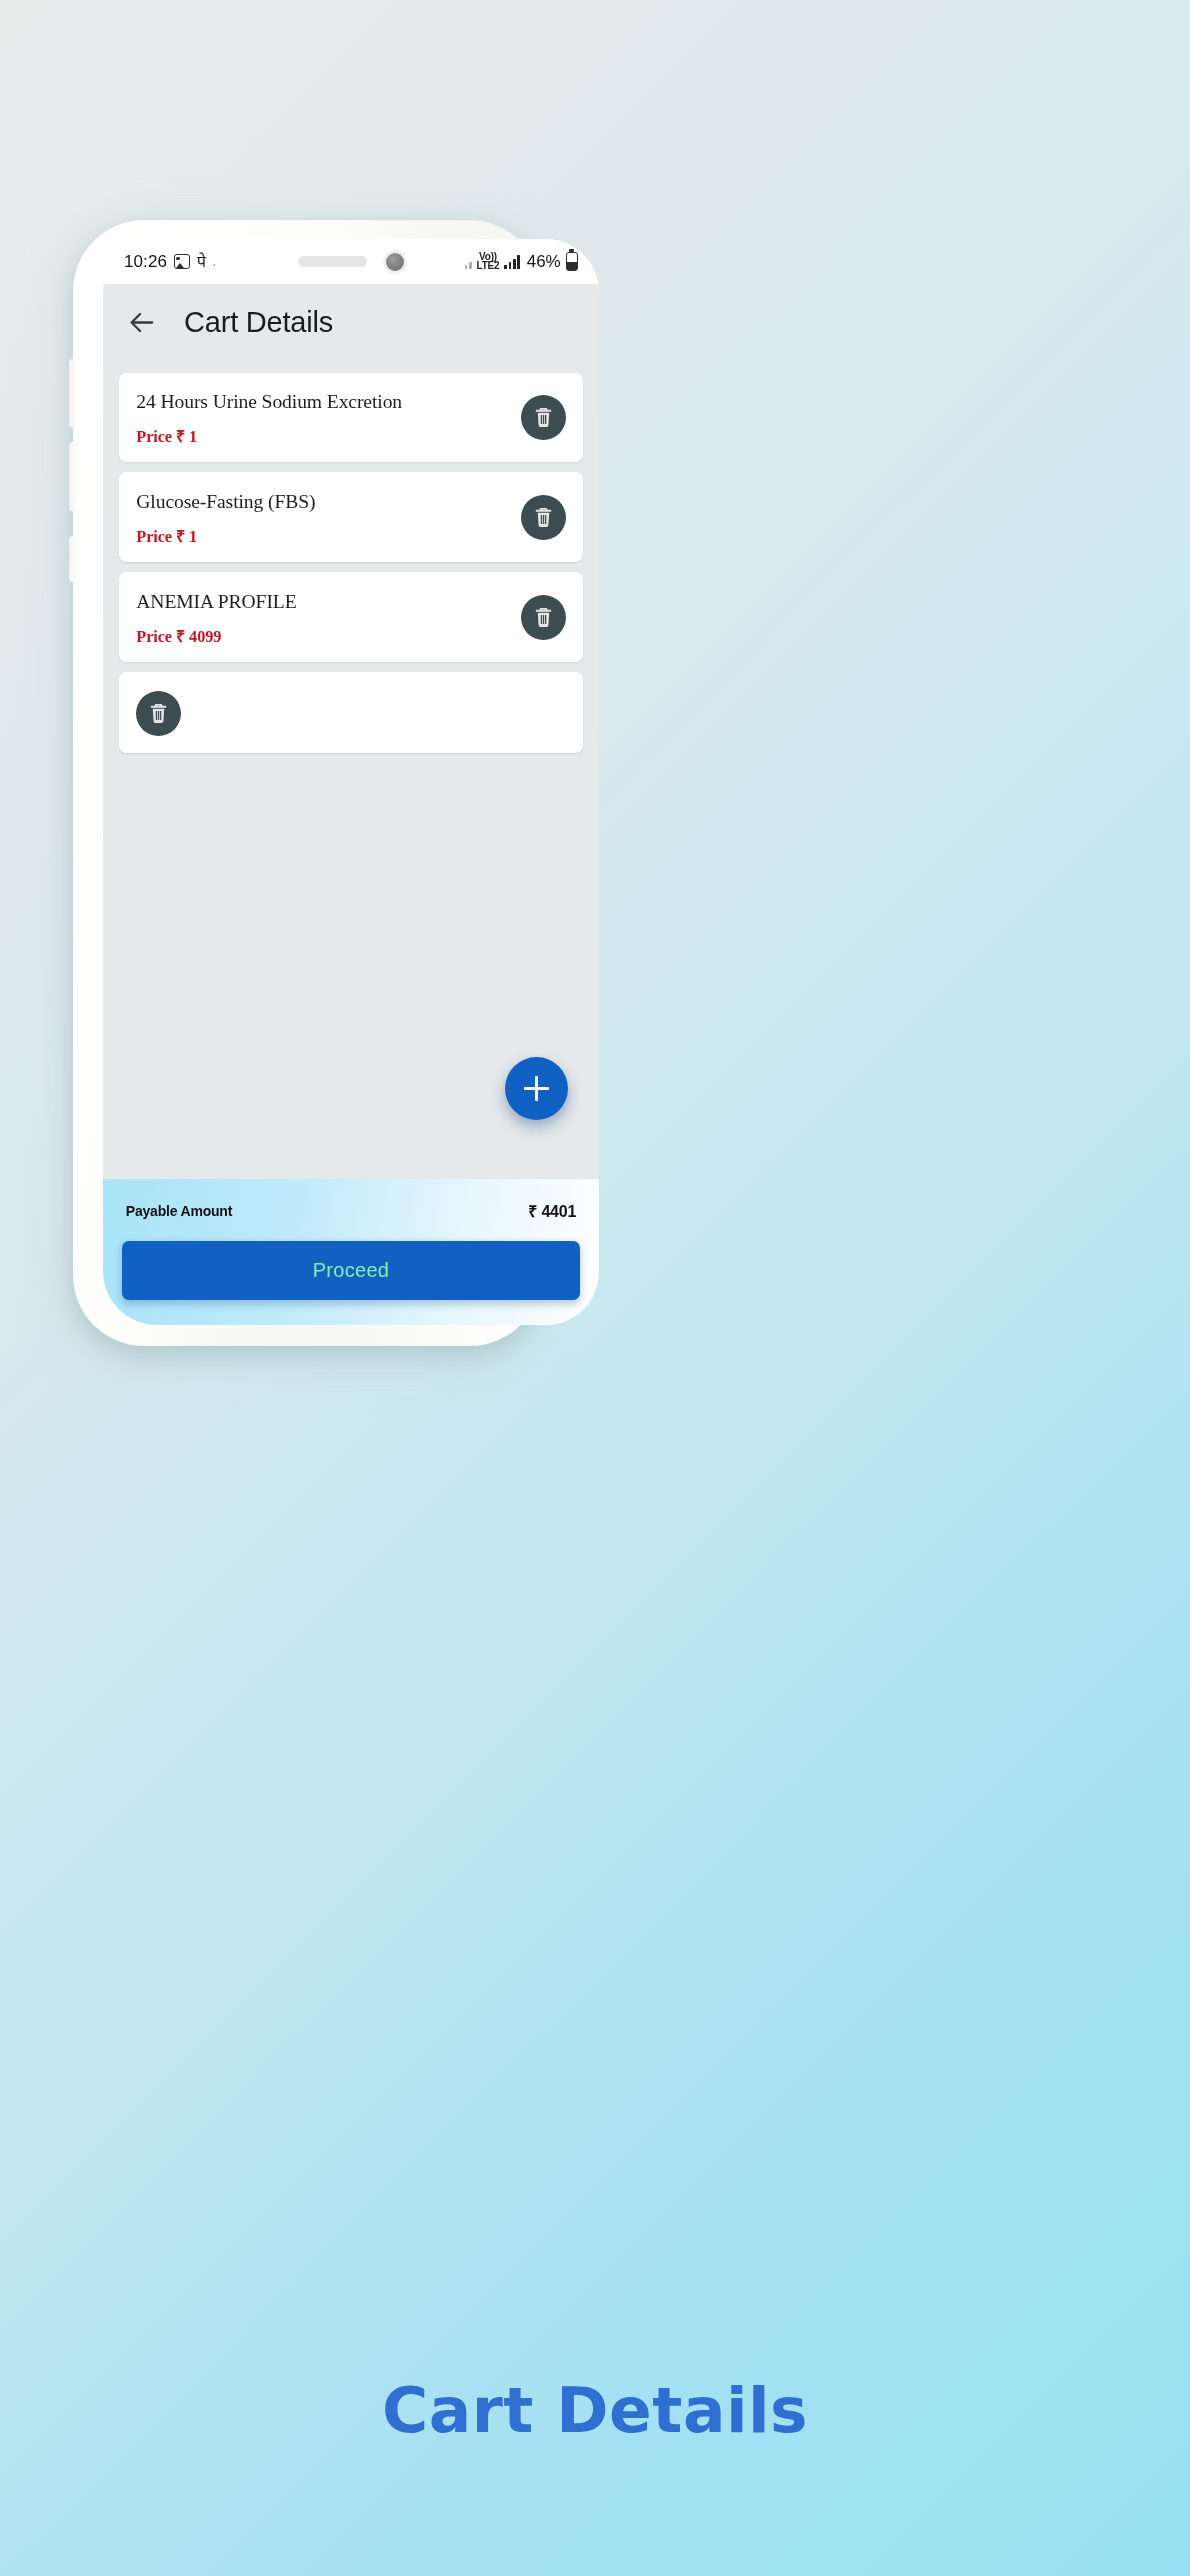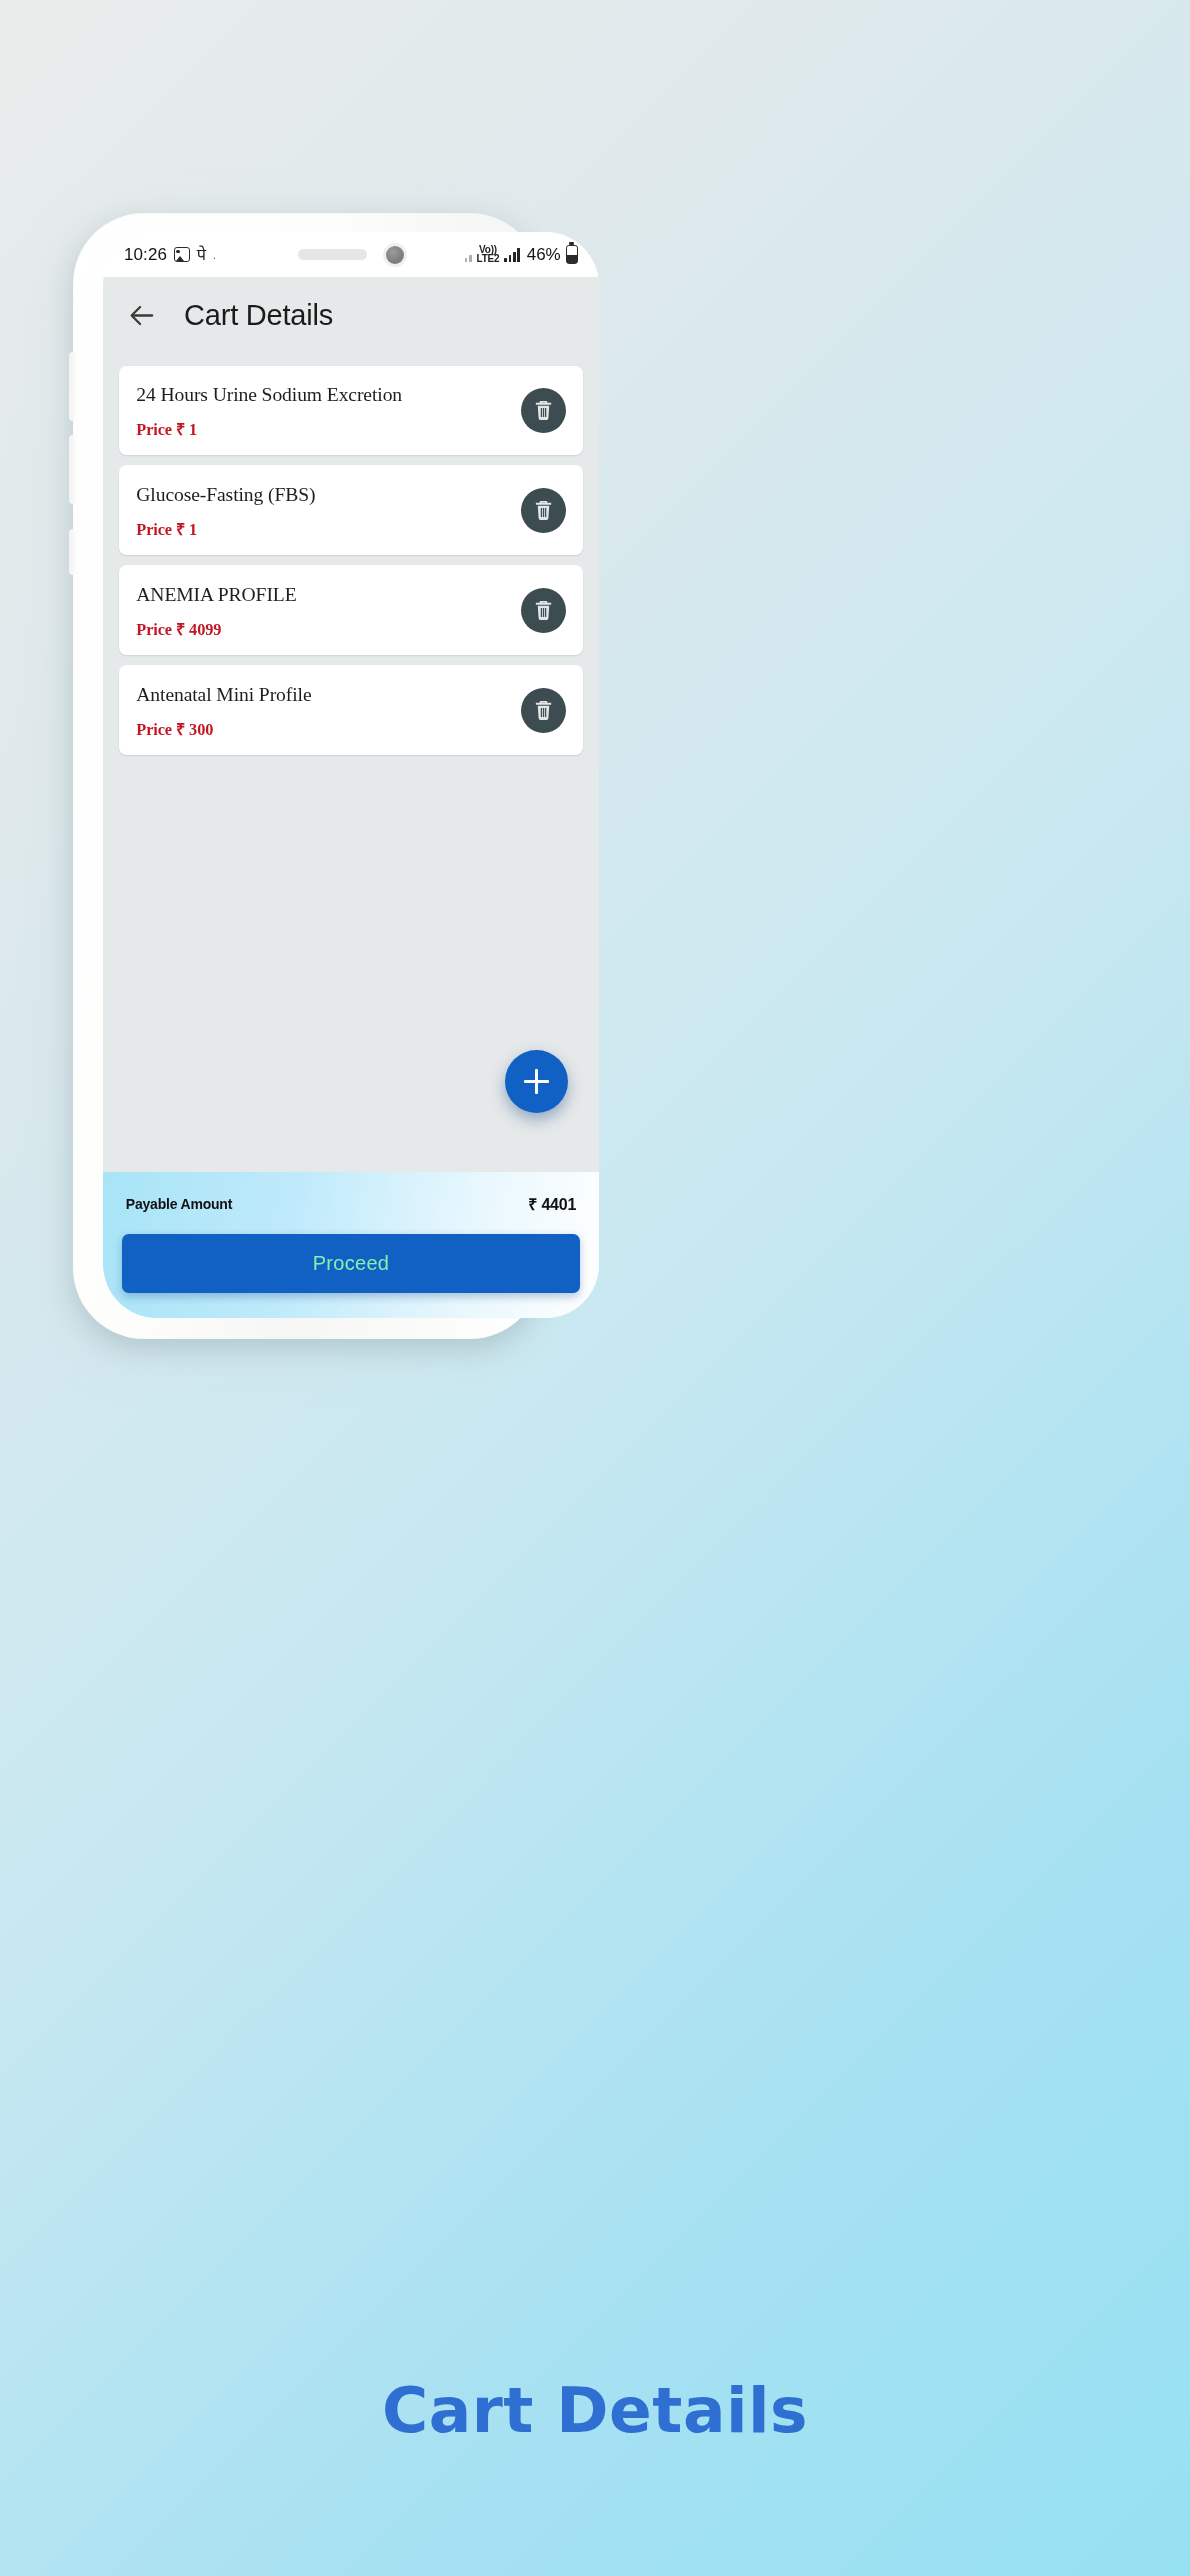--- a/index.html
+++ b/index.html
@@ -7,21 +7,21 @@
   body {
     font-family: "Liberation Sans", sans-serif;
     background: linear-gradient(135deg, #e9eceb 0%, #dfe9ec 22%, #c8e8f1 52%, #a6e1f2 78%, #96e1f3 100%);
     position:relative;
     overflow:hidden;
   }
 
   
   .device-wrap{
     position:absolute;
-    left:73px; top:213px;
+    left:73px; top:220px;
     width:468px; height:1126px;
   }
   .device-shadow{
     position:absolute; inset:0;
     border-radius:71px;
     background:#c9d6d8;
     filter:blur(25px);
     opacity:.55;
     transform:translate(-5.7px,11.5px);
   }
@@ -309,24 +309,20 @@
             <span>
               <svg width="23" height="23" viewBox="0 0 24 24" fill="#e3e6e8">
                 <path d="M9 2h6a1 1 0 0 1 1 1v1h4v2H4V4h4V3a1 1 0 0 1 1-1zm1 2h4V3.6h-4V4z"></path>
                 <path d="M6 7h12l-.9 13.1A1.9 1.9 0 0 1 15.2 22H8.8a1.9 1.9 0 0 1-1.9-1.9L6 7zm3.2 2.4v9.3h1.3V9.4H9.2zm2.2 0v9.3h1.3V9.4h-1.3zm2.2 0v9.3h1.3V9.4h-1.3z"></path>
               </svg>
             </span>
           </div>
         </div>
 
         <div class="cart-card">
-          <div class="cc-info">
-            <div class="cc-name">Antenatal Mini Profile</div>
-            <div class="cc-price">Price ₹ 300</div>
-          </div>
           <div class="trash-btn">
             <span>
               <svg width="23" height="23" viewBox="0 0 24 24" fill="#e3e6e8">
                 <path d="M9 2h6a1 1 0 0 1 1 1v1h4v2H4V4h4V3a1 1 0 0 1 1-1zm1 2h4V3.6h-4V4z"></path>
                 <path d="M6 7h12l-.9 13.1A1.9 1.9 0 0 1 15.2 22H8.8a1.9 1.9 0 0 1-1.9-1.9L6 7zm3.2 2.4v9.3h1.3V9.4H9.2zm2.2 0v9.3h1.3V9.4h-1.3zm2.2 0v9.3h1.3V9.4h-1.3z"></path>
               </svg>
             </span>
           </div>
         </div>
 

